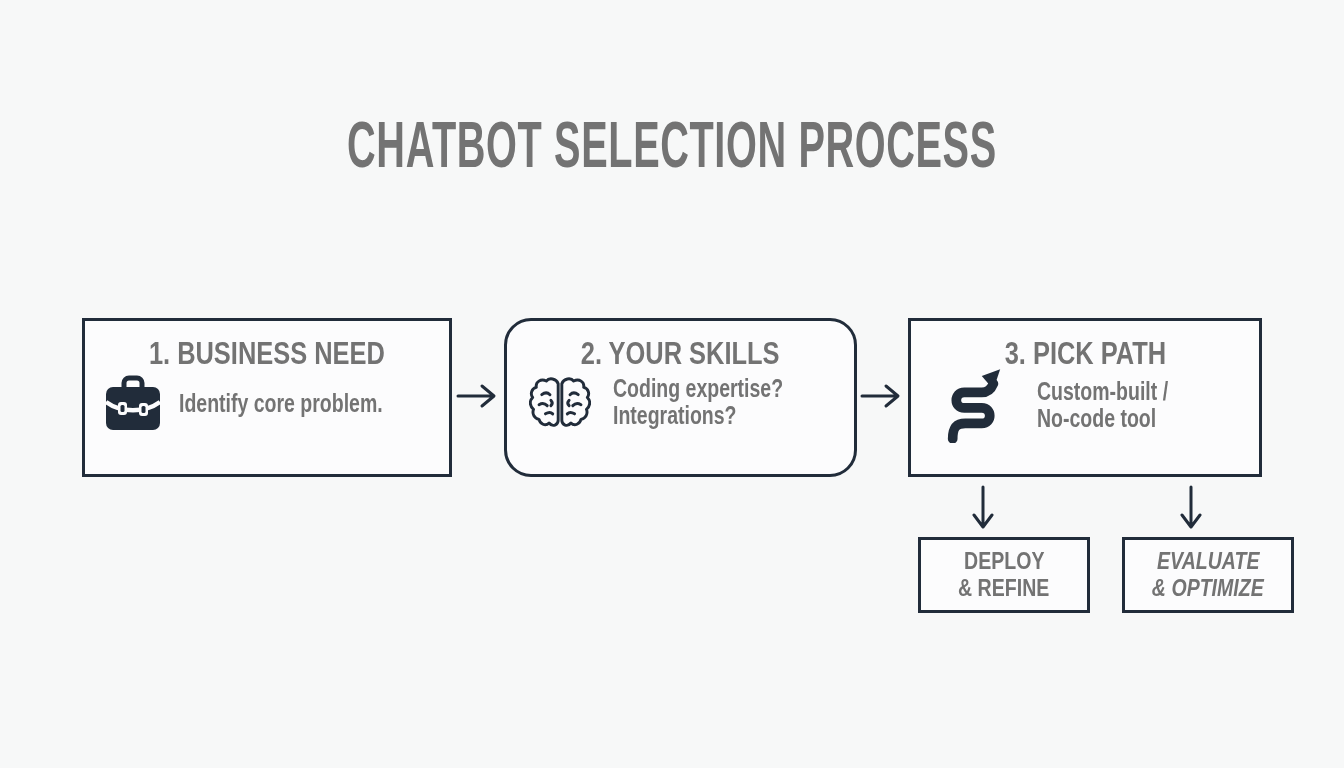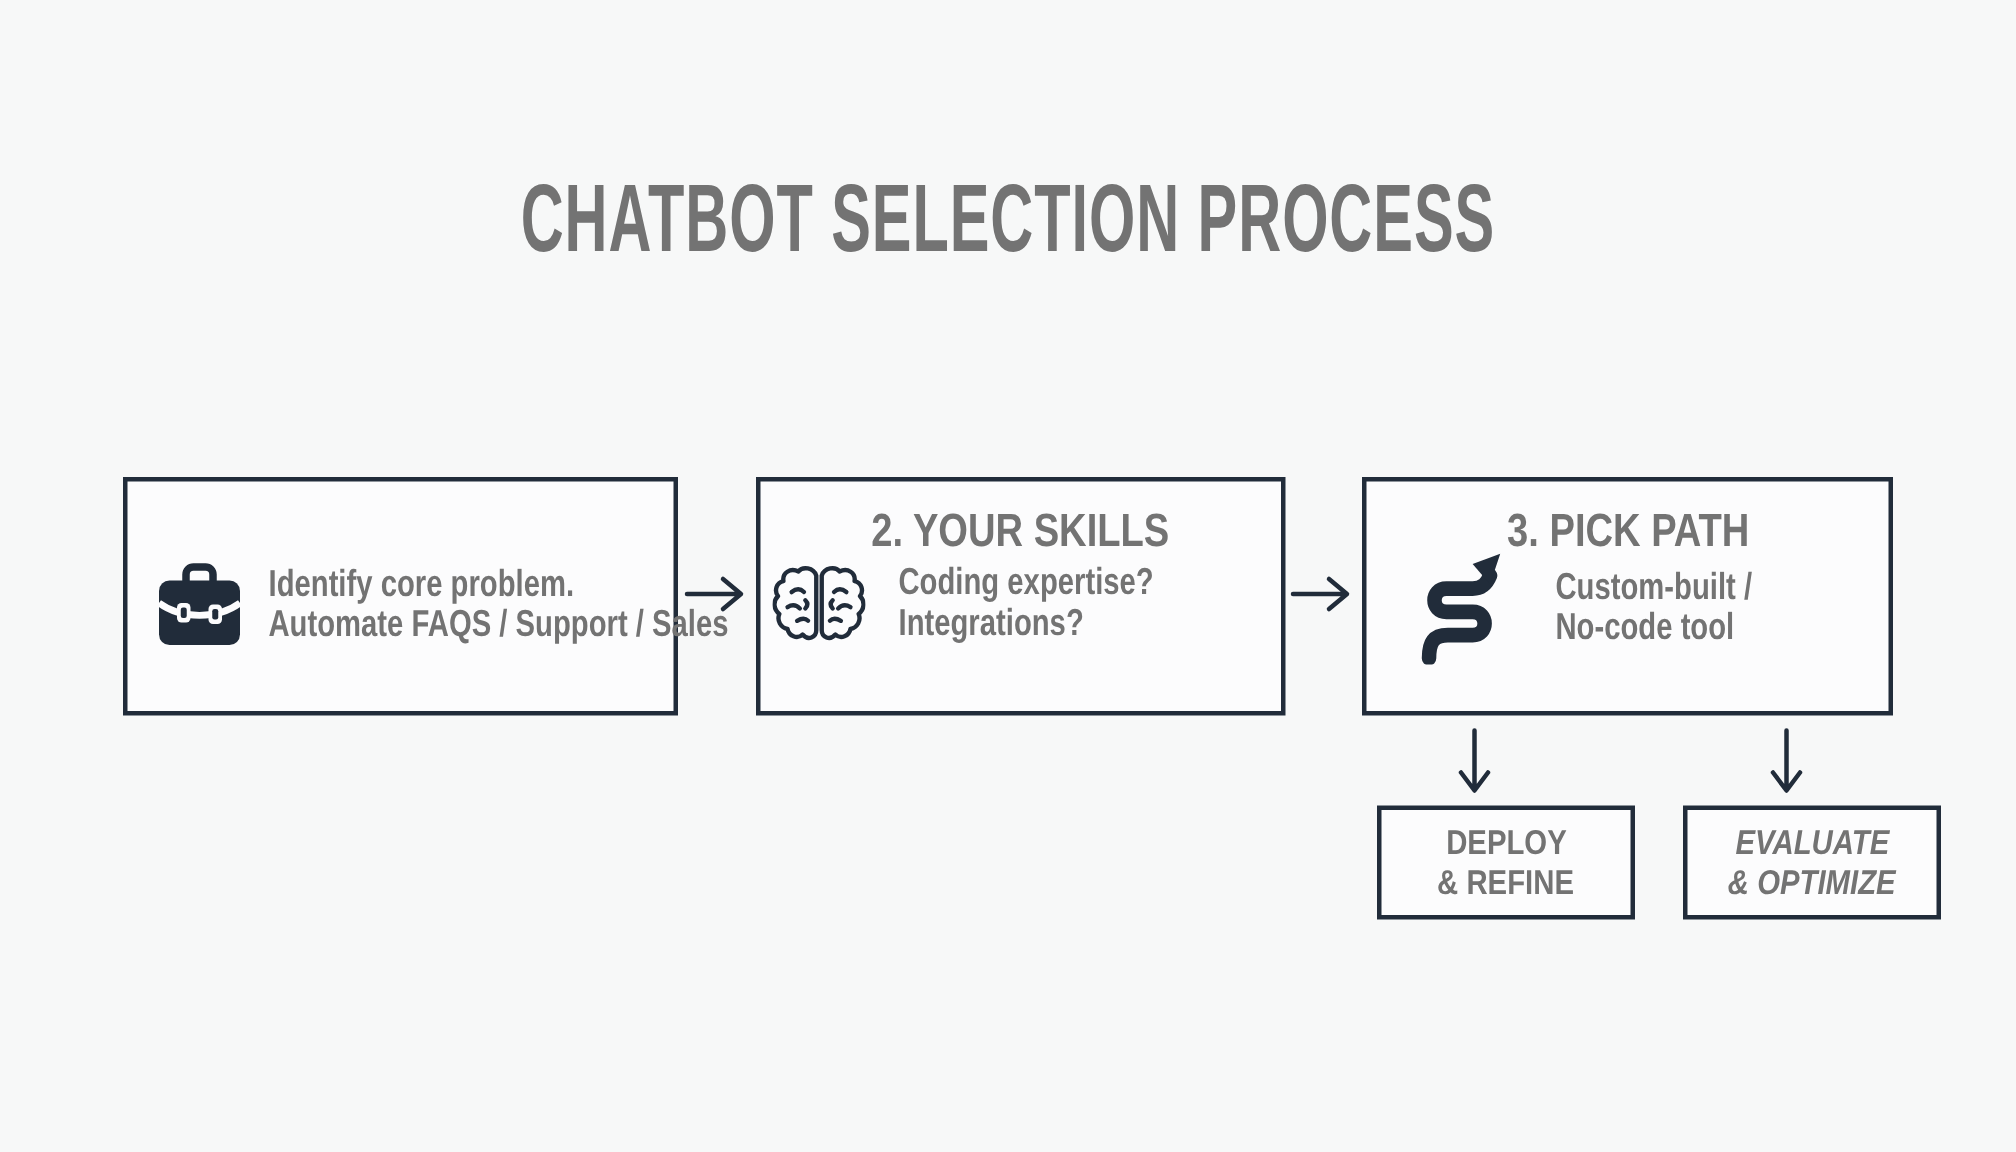--- a/index.html
+++ b/index.html
@@ -17,35 +17,35 @@
     text-align:center; font-weight:700; font-size:64px; line-height:70px;
   }
   .title .cond { transform:scaleX(0.62); transform-origin:center; letter-spacing:1px; }
 
   
   .step-box {
     position:absolute; top:318px; height:159px;
     border:3px solid #212c3a; background:#fcfcfd; box-sizing:border-box;
   }
   #step1 { left:82px;  width:370px; }
-  #step2 { left:504px; width:353px; }
+  #step2 { left:504px; width:353px;border-radius:27px; }
   #step3 { left:908px; width:354px;text-decoration:underline; }
 
   .step-head {
     position:absolute; top:15px; left:0; width:100%;
     text-align:center; font-size:31px; font-weight:700; white-space:nowrap;
   }
   .step-head .cond { transform:scaleX(0.82); transform-origin:center; }
 
   .step-content {
     position:absolute; left:0; top:52px; width:100%;
     display:flex; align-items:center; box-sizing:border-box;
   }
   #step1 .step-content { padding-left:16px; gap:14px; }
-  #step2 .step-content { padding-left:8px; gap:22px; }
+  #step2 .step-content { padding-left:22px; gap:22px; }
   #step3 .step-content { padding-left:32px; gap:32px; top:46px; }
 
   .step-lines { font-size:25px; font-weight:700; line-height:27px; }
   .step-lines div { white-space:nowrap; }
   .step-lines .cond { transform:scaleX(0.78); transform-origin:left center; }
 
   .icon-wrap { flex:0 0 auto; display:flex; align-items:center; }
 
   
   .arrow-right { position:absolute; top:382px; }
@@ -69,35 +69,37 @@
 </head>
 <body>
 
 <div class="stage">
 
   <div class="title">
     <span class="cond">CHATBOT SELECTION PROCESS</span>
   </div>
 
   <div class="step-box" id="step1">
+    <div class="step-head">
+      <span class="cond">1. BUSINESS NEED</span>
+    </div>
     <div class="step-content">
       <span class="icon-wrap">
         <svg width="64" height="60" viewBox="0 0 64 60">
           <path d="M23 15 V10 a5 5 0 0 1 5 -5 h8 a5 5 0 0 1 5 5 v5" fill="none" stroke="#212c3a" stroke-width="5"></path>
           <rect x="5" y="14" width="54" height="43" rx="7" fill="#212c3a"></rect>
           <path d="M5 29 C20 40 44 40 59 29" fill="none" stroke="#fcfcfd" stroke-width="4.5"></path>
           <rect x="17" y="29" width="9" height="13" rx="3" fill="#fcfcfd"></rect>
           <rect x="19.5" y="32" width="4" height="7" rx="1.5" fill="#212c3a"></rect>
           <rect x="38" y="30" width="9" height="13" rx="3" fill="#fcfcfd"></rect>
           <rect x="40.5" y="33" width="4" height="7" rx="1.5" fill="#212c3a"></rect>
         </svg>
       </span>
       <div class="step-lines">
         <div><span class="cond">Identify core problem.</span></div>
-        <div><span class="cond">Automate FAQS / Support / Sales</span></div>
       </div>
     </div>
   </div>
 
   <span class="arrow-right" id="arrow-1">
     <svg width="42" height="28" viewBox="0 0 42 28">
       <path d="M2 14 H37 M26 4 L38 14 L26 24" fill="none" stroke="#212c3a" stroke-width="3" stroke-linecap="round" stroke-linejoin="round"></path>
     </svg>
   </span>
 

